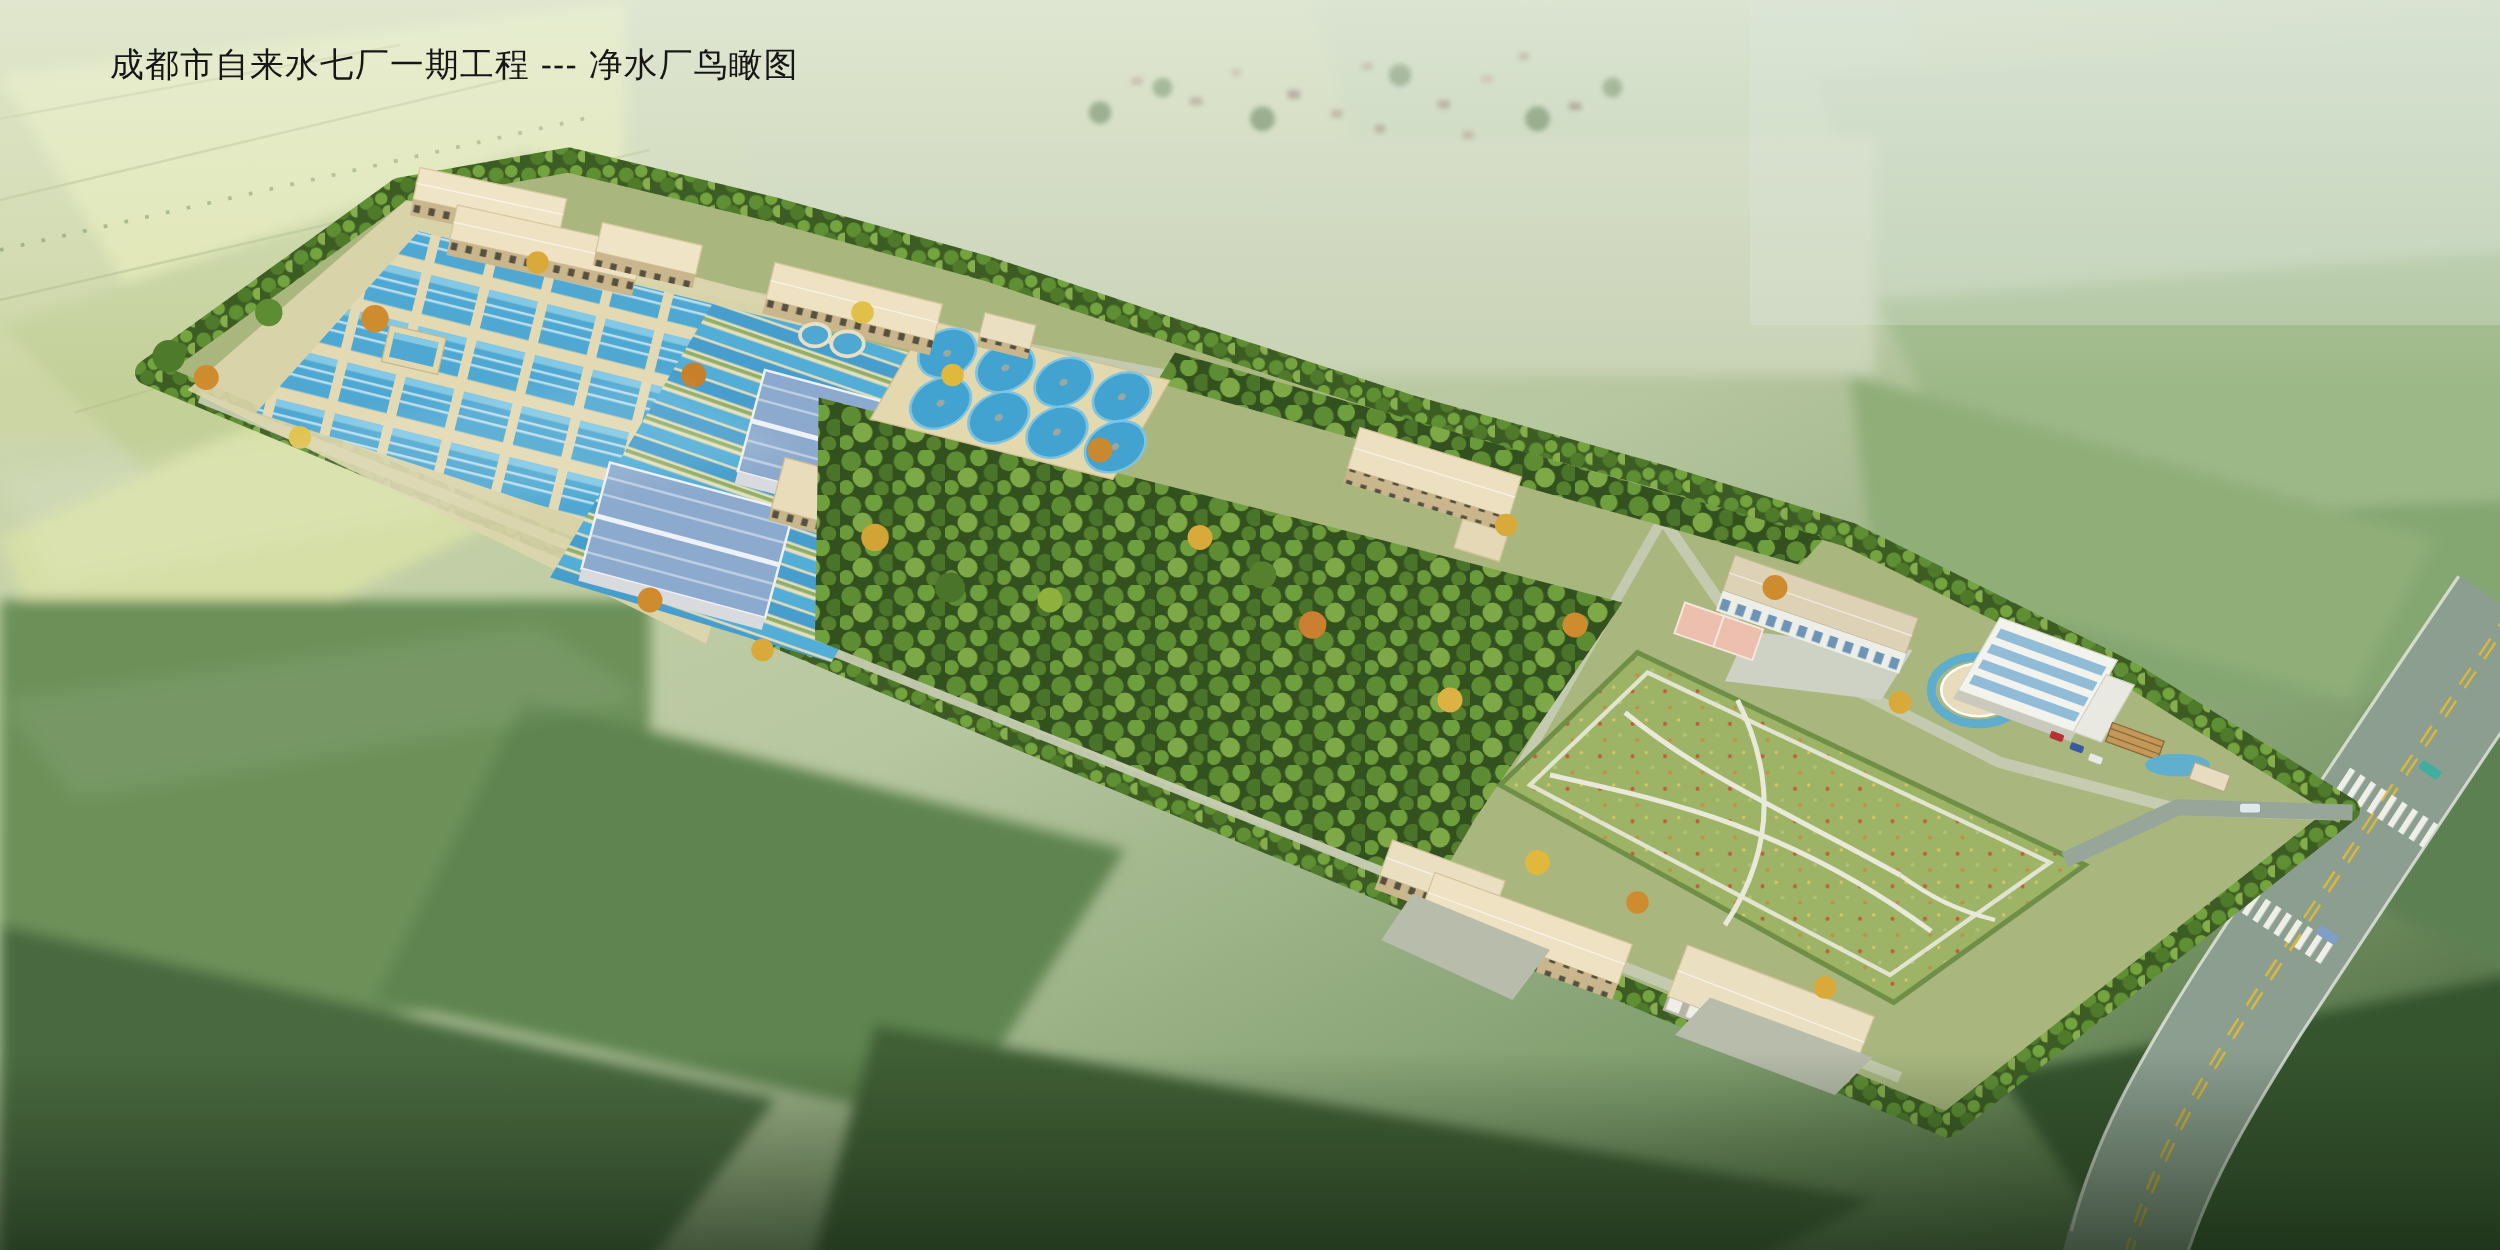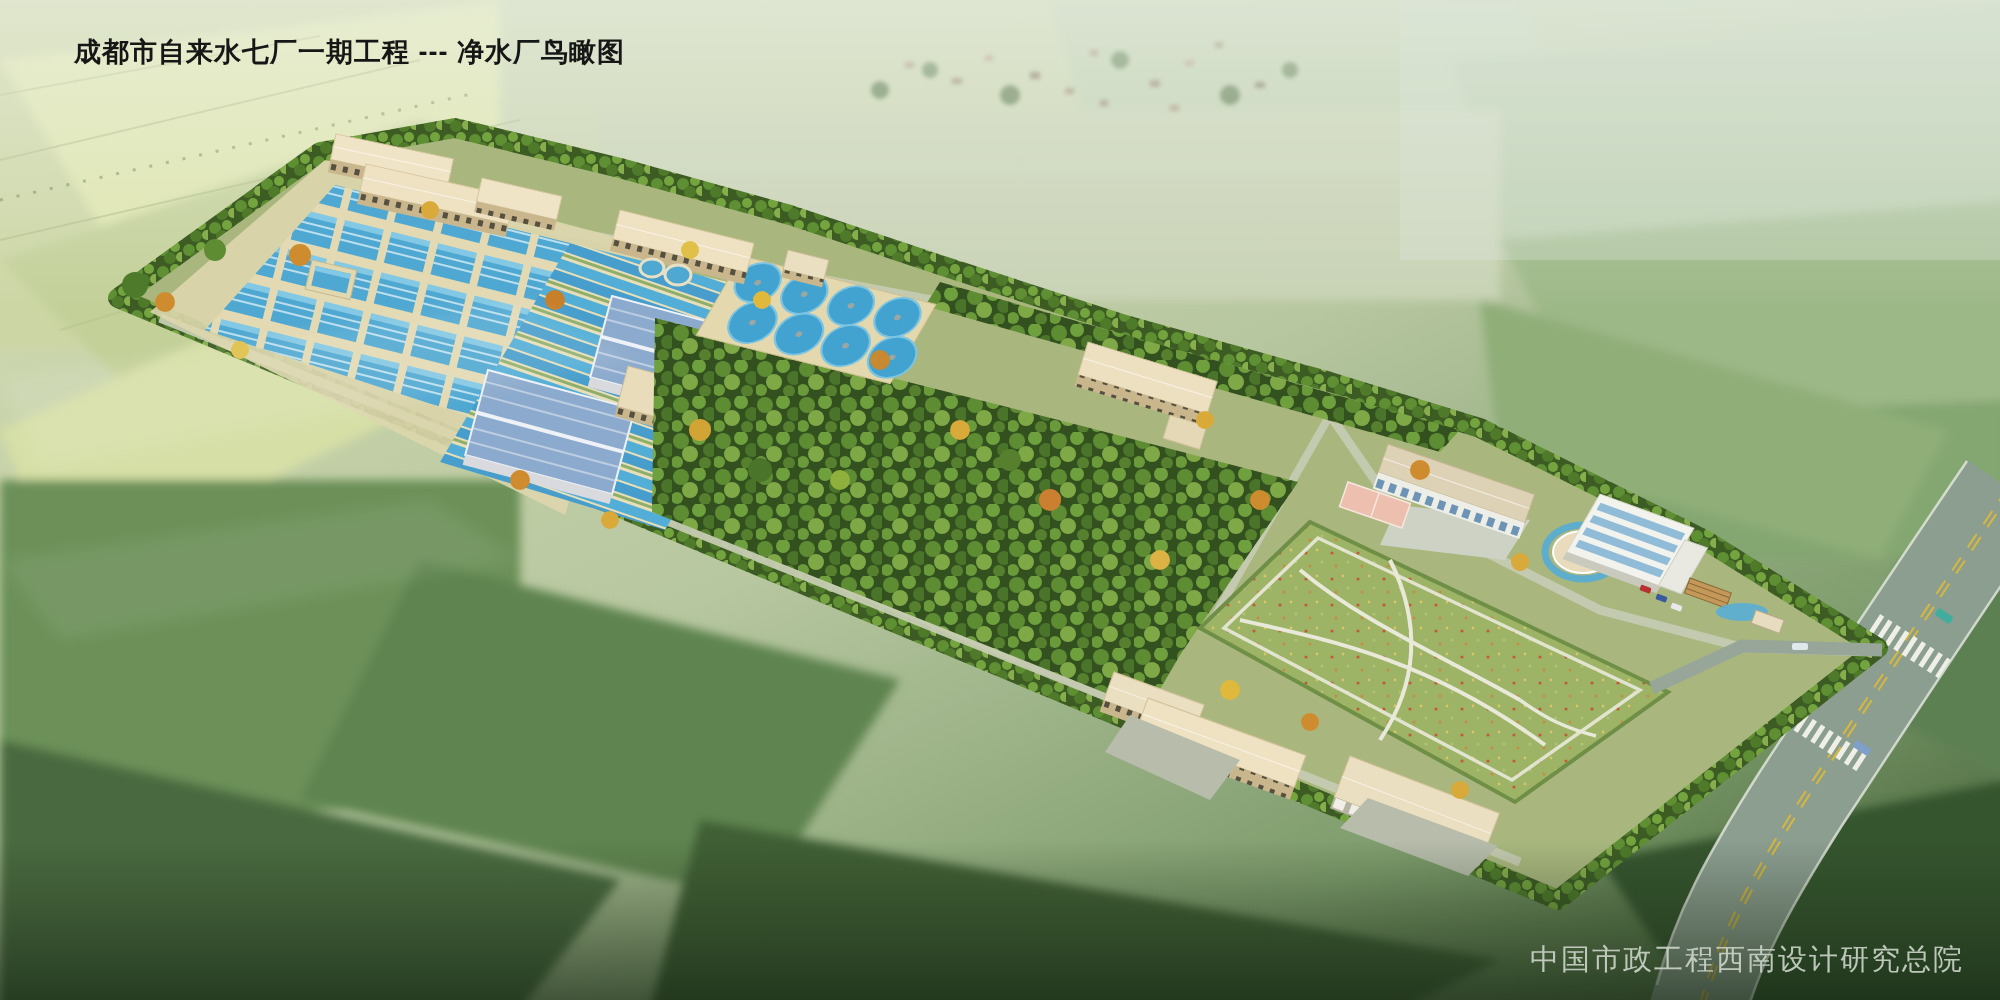--- a/index.html
+++ b/index.html
@@ -1,20 +1,20 @@
 <!DOCTYPE html>
 <html><head>
 <meta charset="utf-8">
 <style>
   html,body{margin:0;padding:0;background:#222;}
   .stage{position:relative;width:2000px;height:1000px;overflow:hidden;
          font-family:"Liberation Sans","DejaVu Sans",sans-serif;
          background:linear-gradient(155deg,#d8dfc0 0%,#ccd6ae 18%,#c2cfa6 32%,#b7c7a0 48%,#9db388 62%,#7d9c6c 78%,#567448 90%,#47613d 100%);}
   svg{position:absolute;left:0;top:0;}
-  .title{position:absolute;left:74px;top:34px;font-size:27px;font-weight:bold;
+  .title{position:absolute;left:88px;top:34px;font-size:27px;font-weight:normal;
          color:#161616;letter-spacing:1px;white-space:nowrap;}
   .credit{position:absolute;right:36px;top:940px;font-size:29px;color:#c9d3c7;
           letter-spacing:2px;opacity:.92;white-space:nowrap;}
 </style>
 </head>
 <body>
 
 <div class="stage">
 <svg width="2000" height="1000" viewBox="0 0 2000 1000">
   <defs>
@@ -365,14 +365,13 @@
   </g>
 
   <g filter="url(#b9)">
     <polygon points="0,380 520,300 640,360 40,470" fill="#ffffff" opacity=".10"></polygon>
     <polygon points="0,560 430,500 520,560 60,640" fill="#ffffff" opacity=".08"></polygon>
   </g>
   <rect x="0" y="840" width="2000" height="160" fill="url(#vg)"></rect>
 </svg>
 
 <div class="title">成都市自来水七厂一期工程 --- 净水厂鸟瞰图</div>
-<div class="credit">中国市政工程西南设计研究总院</div>
 </div>
 
 </body></html>

